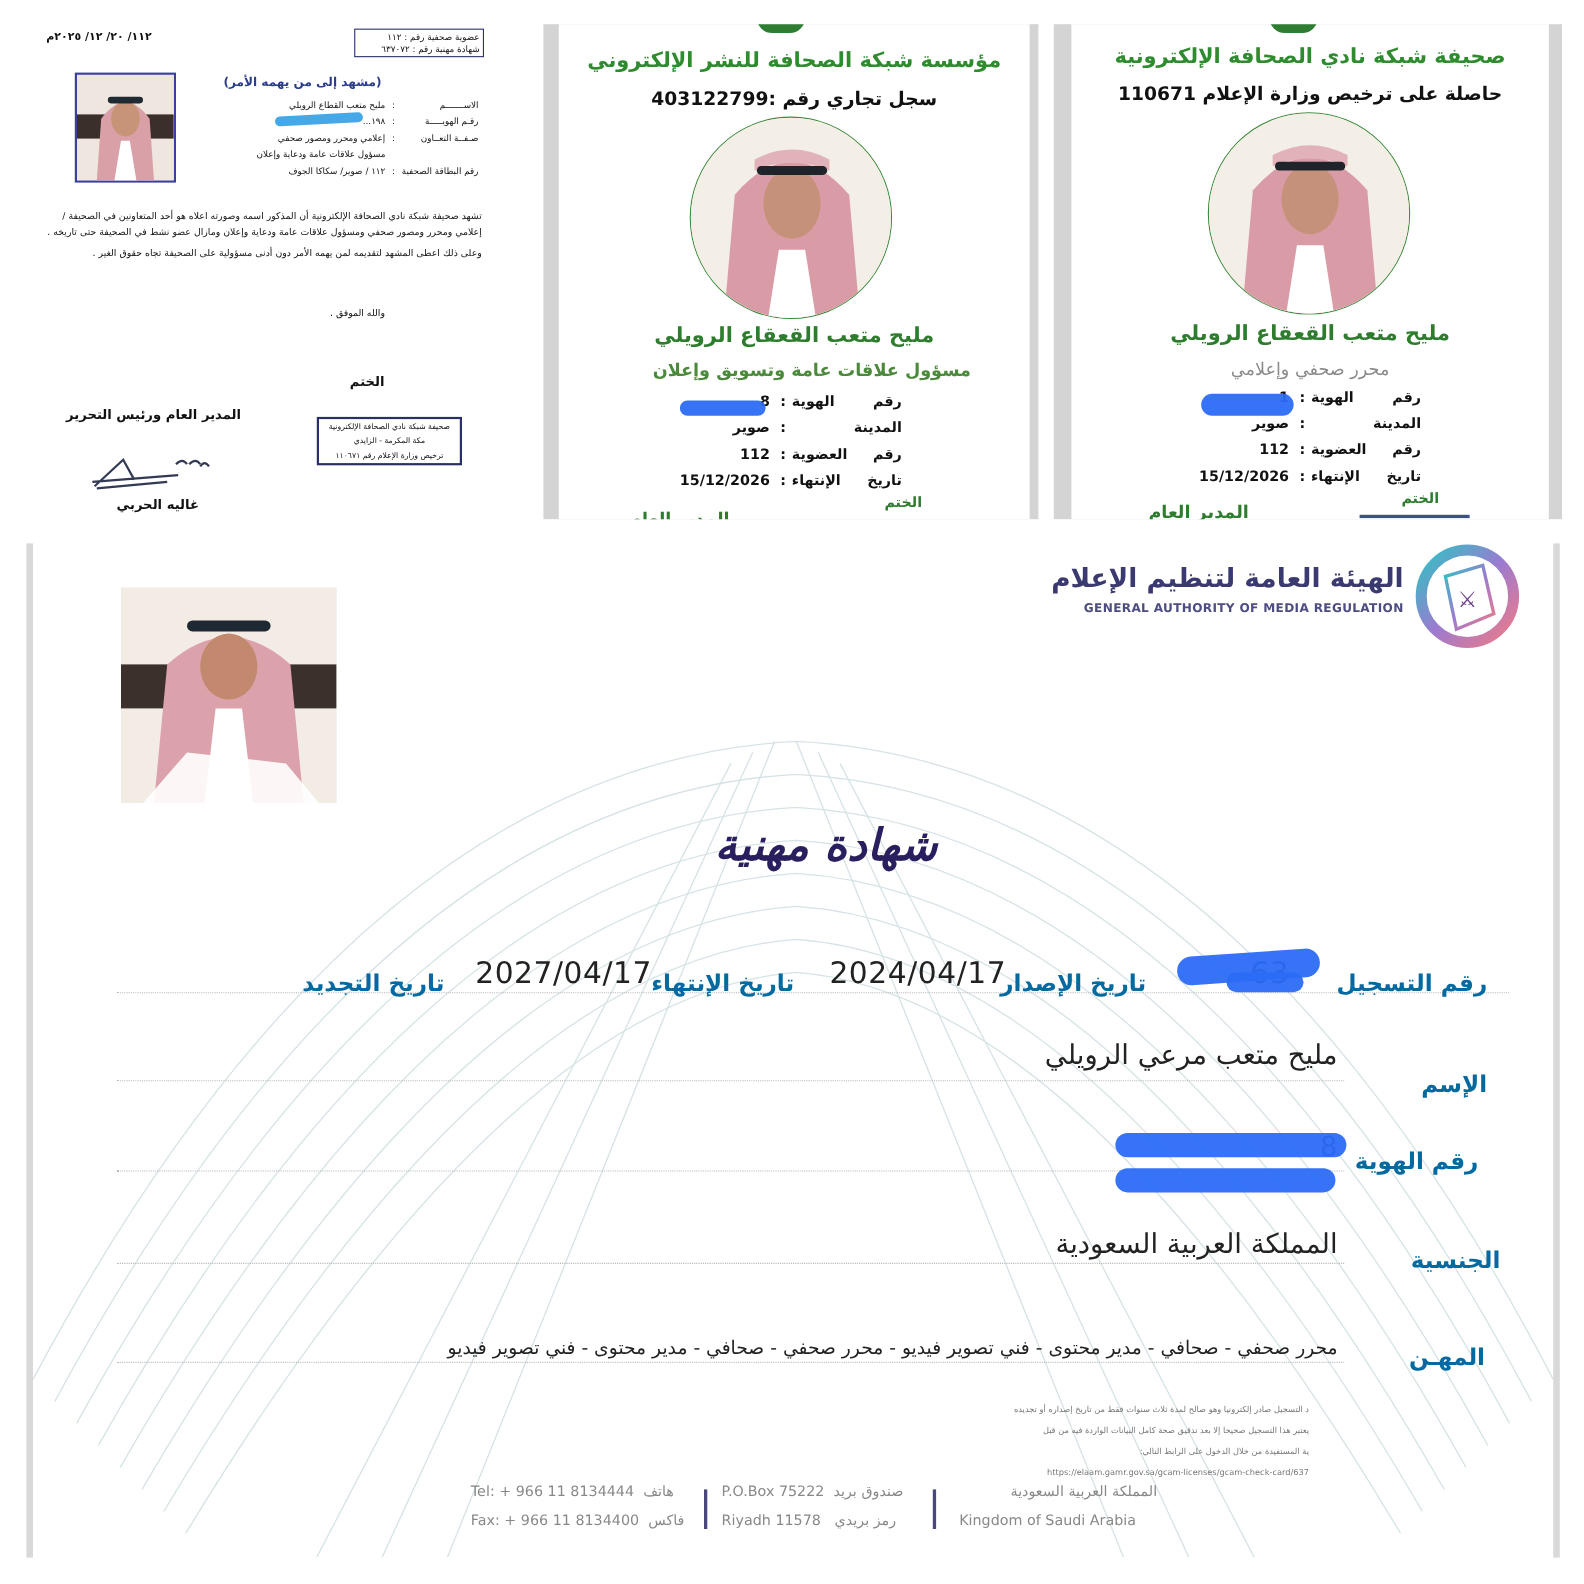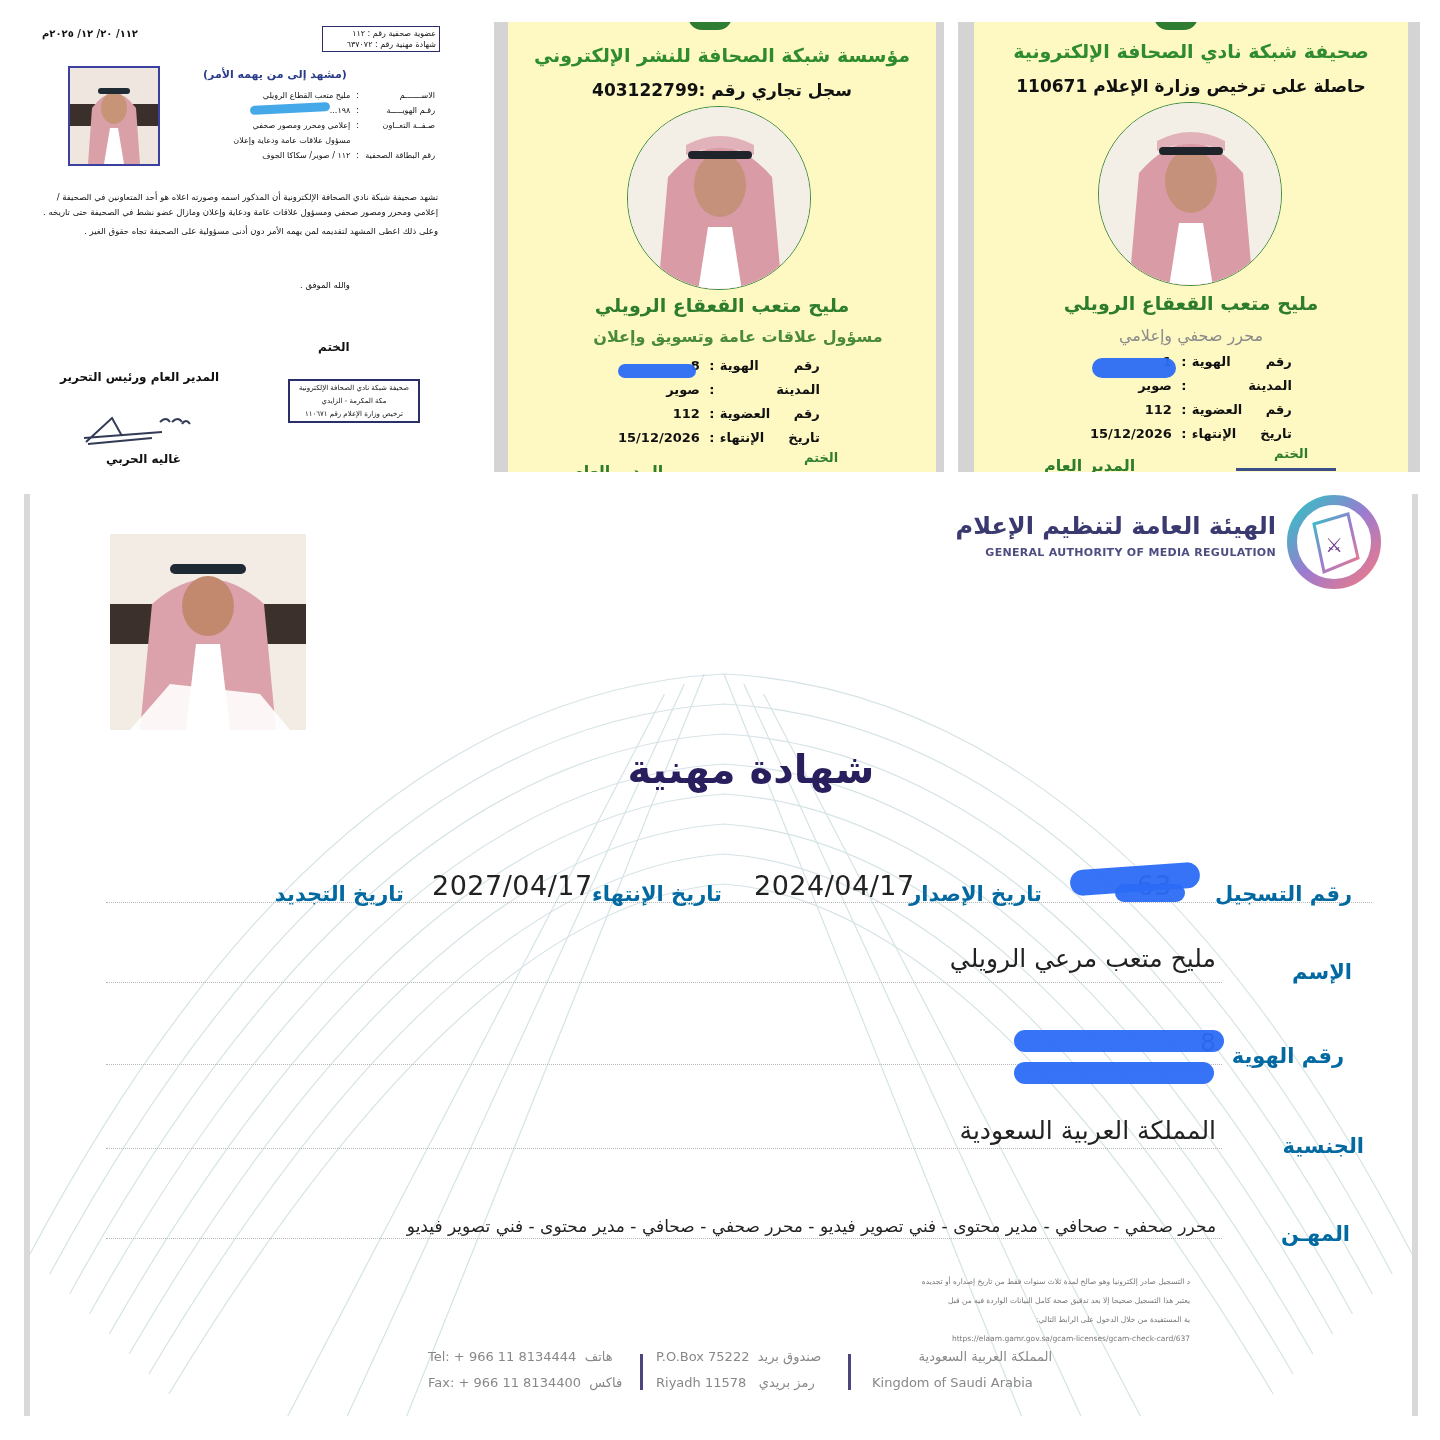--- a/index.html
+++ b/index.html
@@ -23,21 +23,21 @@
   #panel-a .closing { position: absolute; left: 280px; top: 258px; font-size: 8.5px; }
   #panel-a .seal-label { position: absolute; left: 298px; top: 318px; font-size: 12px; font-weight: bold; }
   #panel-a .seal-box { position: absolute; left: 268px; top: 357px; width: 132px; height: 44px; border: 2px solid #2a2f6a; font-size: 7px; line-height: 13px; text-align: center; padding-top: 1px; }
   #panel-a .gm-title { position: absolute; left: 40px; top: 348px; font-size: 12px; font-weight: bold; }
   #panel-a .signature { position: absolute; left: 62px; top: 390px; width: 110px; height: 36px; }
   #panel-a .signer { position: absolute; left: 86px; top: 430px; font-size: 12px; font-weight: bold; }
   .blur-scribble { position: absolute; background: #2b6cf6; border-radius: 10px; opacity: .95; }
 
   
   .card-wrap { position: absolute; top: 22px; height: 450px; background: #d4d4d4; }
-  .card { position: absolute; top: 0; bottom: 0; background: #fef9c3; overflow: hidden; }
+  .card { position: absolute; top: 0; bottom: 0; background: #ffffff; overflow: hidden; }
   .card .flag-tab { position: absolute; top: -6px; width: 44px; height: 14px; background: #2e7d32; border-radius: 0 0 20px 20px; }
   .card .org { position: absolute; left: 0; right: 0; top: 22px; text-align: center; font-size: 19px; font-weight: bold; color: #2e8b2e; }
   .card .sub { position: absolute; left: 0; right: 0; top: 58px; text-align: center; font-size: 17px; font-weight: bold; color: #111; }
   .card .portrait { position: absolute; width: 184px; height: 184px; border-radius: 50%; border: 1.5px solid #3d8b3d; overflow: hidden; background: #f2eee8; }
   .card .name { position: absolute; left: 0; right: 0; text-align: center; font-size: 19px; font-weight: bold; color: #2e7d2e; }
   .card .role { position: absolute; left: 0; right: 0; text-align: center; font-size: 16px; }
   .card .fields { position: absolute; font-size: 13px; font-weight: bold; line-height: 24px; }
   .card .fields .row { display: flex; direction: rtl; }
   .card .fields .lbl { width: 100px; text-align: justify; text-align-last: justify; }
   .card .fields .colon { width: 16px; text-align: center; }
@@ -45,21 +45,21 @@
   .card .seal { position: absolute; font-size: 13px; font-weight: bold; color: #2e7d2e; }
   .card .gm { position: absolute; font-size: 16px; font-weight: bold; color: #2e7d2e; }
 
   
   #panel-b { left: 24px; top: 494px; width: 1394px; height: 922px; background: #fff; border-left: 6px solid #d9d9d9; border-right: 6px solid #d9d9d9; }
   #panel-b .bg-lines { position: absolute; left: 0; top: 0; width: 100%; height: 100%; }
   #panel-b .photo { position: absolute; left: 80px; top: 40px; width: 196px; height: 196px; background: #f4efe8; }
   .gamr-logo { position: absolute; right: 30px; top: 0px; width: 96px; height: 96px; }
   .gamr-ar { position: absolute; right: 136px; top: 18px; font-size: 24px; font-weight: bold; color: #3b3a70; direction: rtl; }
   .gamr-en { position: absolute; right: 136px; top: 52px; font-size: 11px; font-weight: bold; color: #4e4d82; letter-spacing: .3px; }
-  .cert-title { position: absolute; left: 0; right: 0; top: 252px; text-align: center; font-size: 40px; font-weight: bold; color: #2a1f5e; direction: rtl; padding-left: 60px; }
+  .cert-title { position: absolute; left: 0; right: 0; top: 252px; text-align: center; font-size: 40px; font-weight: bold; color: #2a1f5e; direction: rtl; padding-left: 60px; font-style: italic; }
 
   .dotted { position: absolute; border-top: 1.5px dotted #b8b8b8; }
   .flabel { position: absolute; font-size: 21px; color: #0369a1; font-weight: bold; direction: rtl; }
   .fval { position: absolute; font-size: 25px; color: #222; direction: rtl; }
   .dval { position: absolute; font-size: 27px; color: #222; letter-spacing: .5px; }
   .prof { position: absolute; font-size: 17px; color: #222; direction: rtl; }
 
   .fine { position: absolute; right: 222px; top: 778px; width: 330px; font-size: 7.5px; color: #777; line-height: 19px; direction: rtl; text-align: right; }
   .footer { position: absolute; top: 850px; font-size: 13px; color: #888; line-height: 26px; }
   .vsep { position: absolute; top: 860px; width: 3px; height: 36px; background: #4b477d; }
@@ -276,21 +276,21 @@
   <div class="dval" style="right:240px;top:376px;">63</div>
   <div class="blur-scribble" style="left:1040px;top:372px;width:130px;height:26px;border-radius:20px;transform:rotate(-4deg);"></div>
   <div class="blur-scribble" style="left:1085px;top:390px;width:70px;height:18px;border-radius:20px;"></div>
   <div class="flabel" style="right:370px;top:388px;">تاريخ الإصدار</div>
   <div class="dval" style="left:724px;top:376px;">2024/04/17</div>
   <div class="flabel" style="right:690px;top:388px;">تاريخ الإنتهاء</div>
   <div class="dval" style="left:402px;top:376px;">2027/04/17</div>
   <div class="flabel" style="right:1008px;top:388px;">تاريخ التجديد</div>
 
   <div class="dotted" style="left:76px;right:190px;top:488px;"></div>
-  <div class="flabel" style="right:60px;top:466px;margin-left:34px;">الإسم</div>
+  <div class="flabel" style="right:60px;top:480px;margin-left:34px;">الإسم</div>
   <div class="fval" style="right:196px;top:450px;">مليح متعب مرعي الرويلي</div>
 
   <div class="dotted" style="left:76px;right:190px;top:570px;"></div>
   <div class="flabel" style="right:68px;top:550px;">رقم الهوية</div>
   <div class="fval" style="right:196px;top:534px;">8</div>
   <div class="blur-scribble" style="left:984px;top:536px;width:210px;height:22px;border-radius:14px;"></div>
   <div class="blur-scribble" style="left:984px;top:568px;width:200px;height:22px;border-radius:14px;"></div>
 
   <div class="dotted" style="left:76px;right:190px;top:654px;"></div>
   <div class="flabel" style="right:48px;top:640px;">الجنسية</div>

